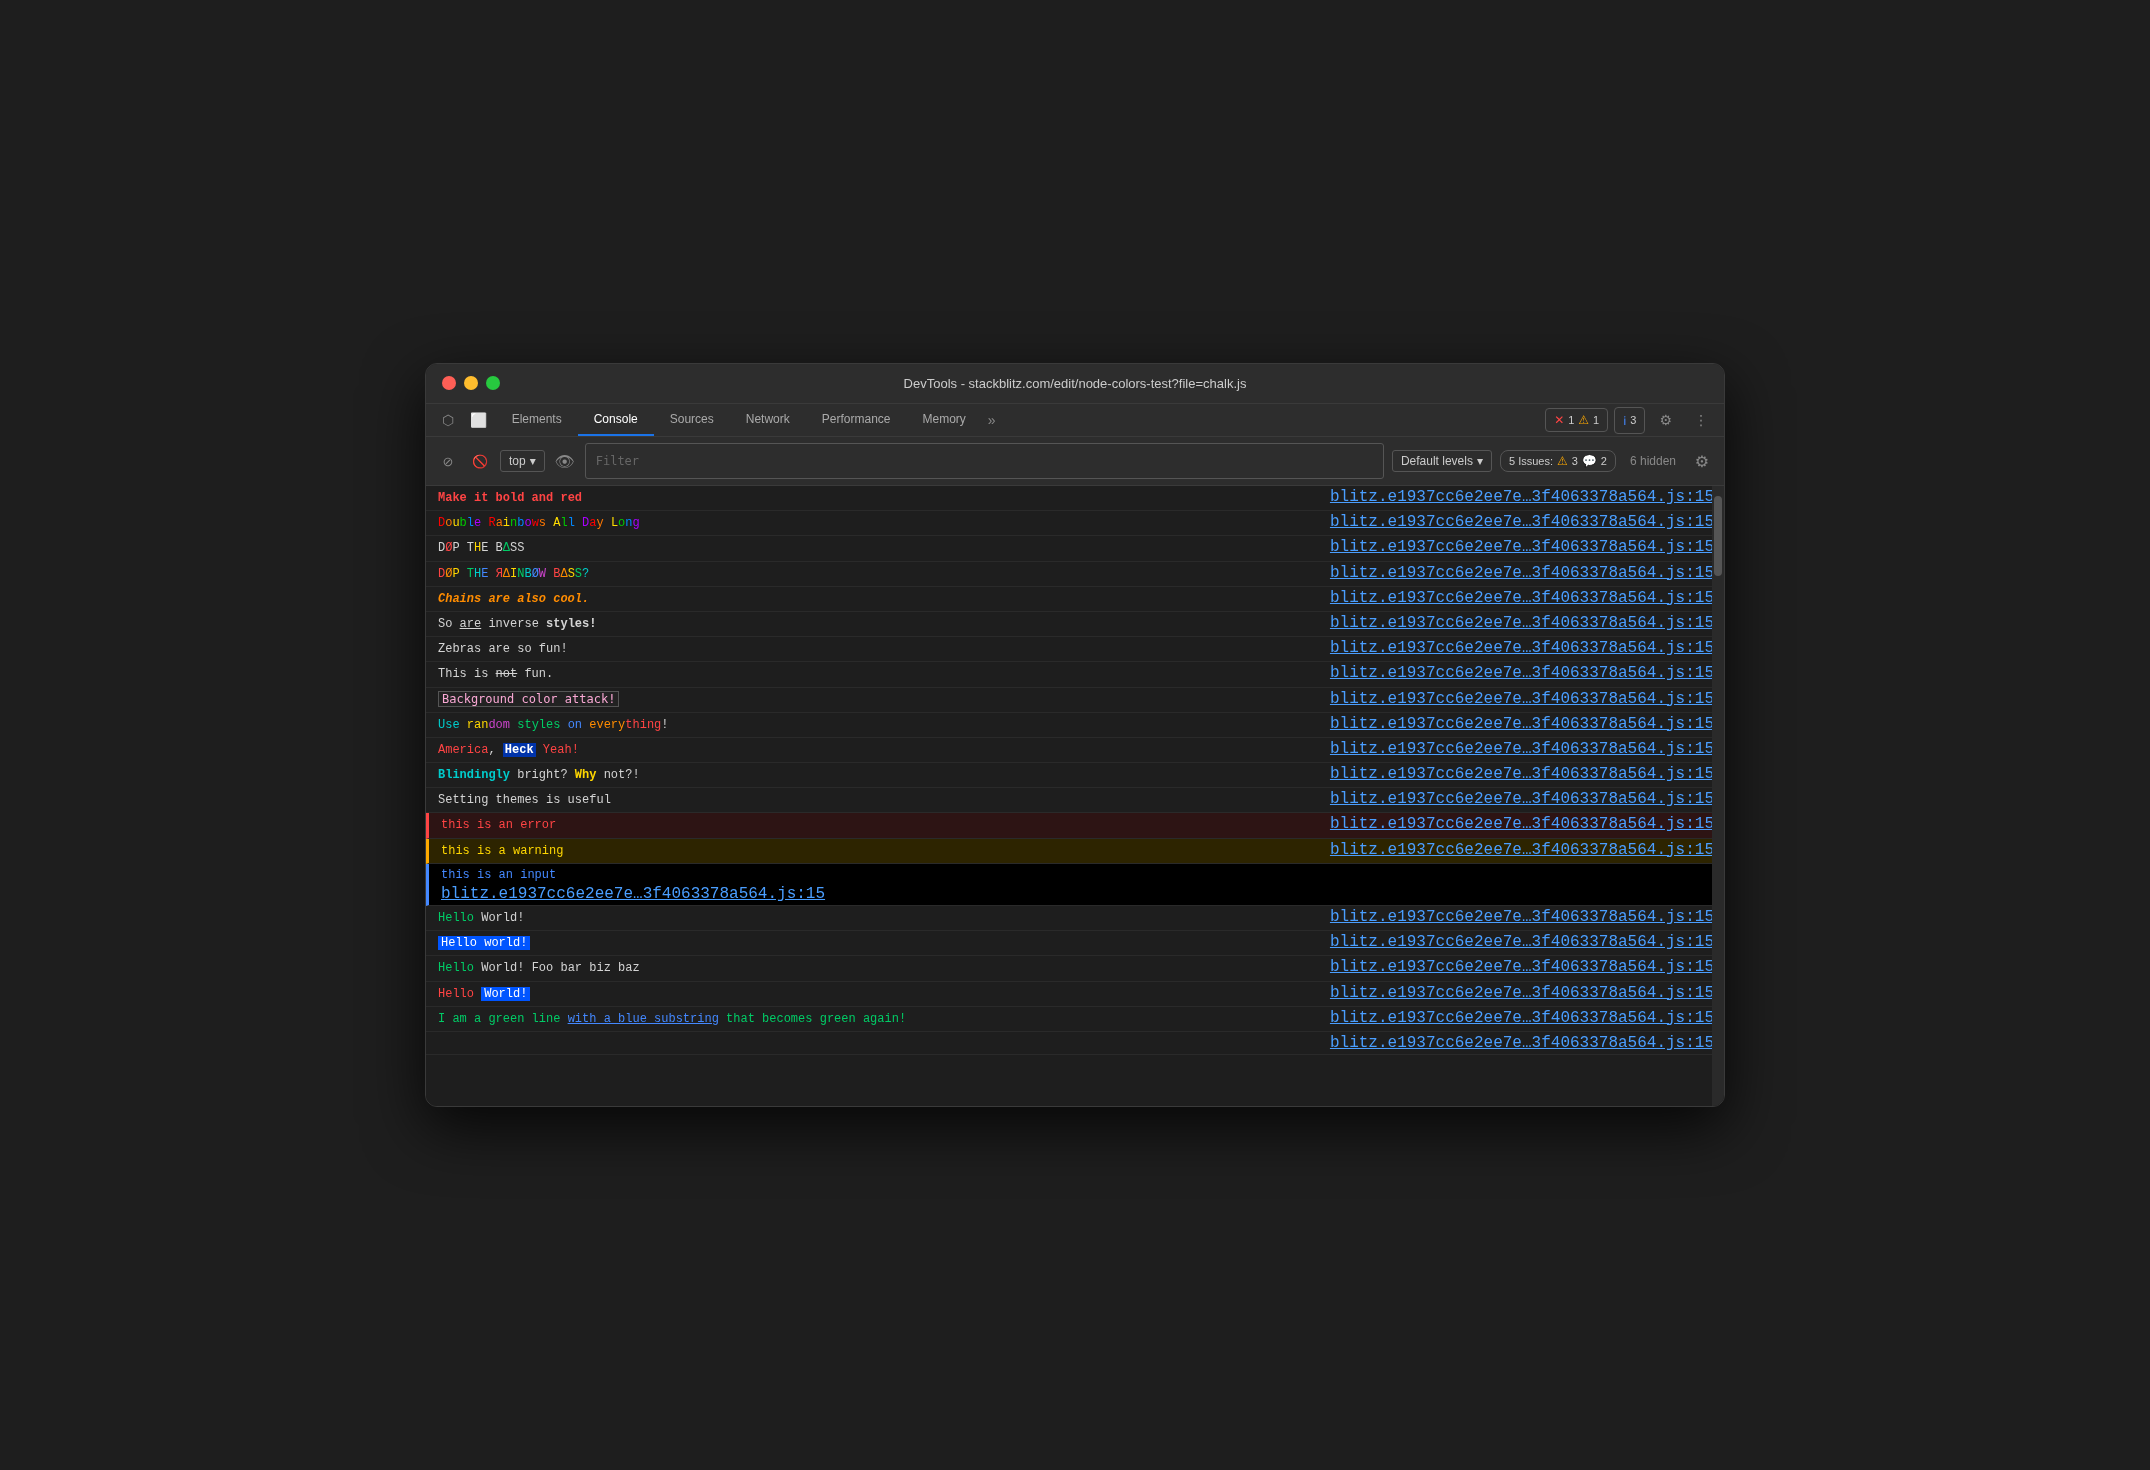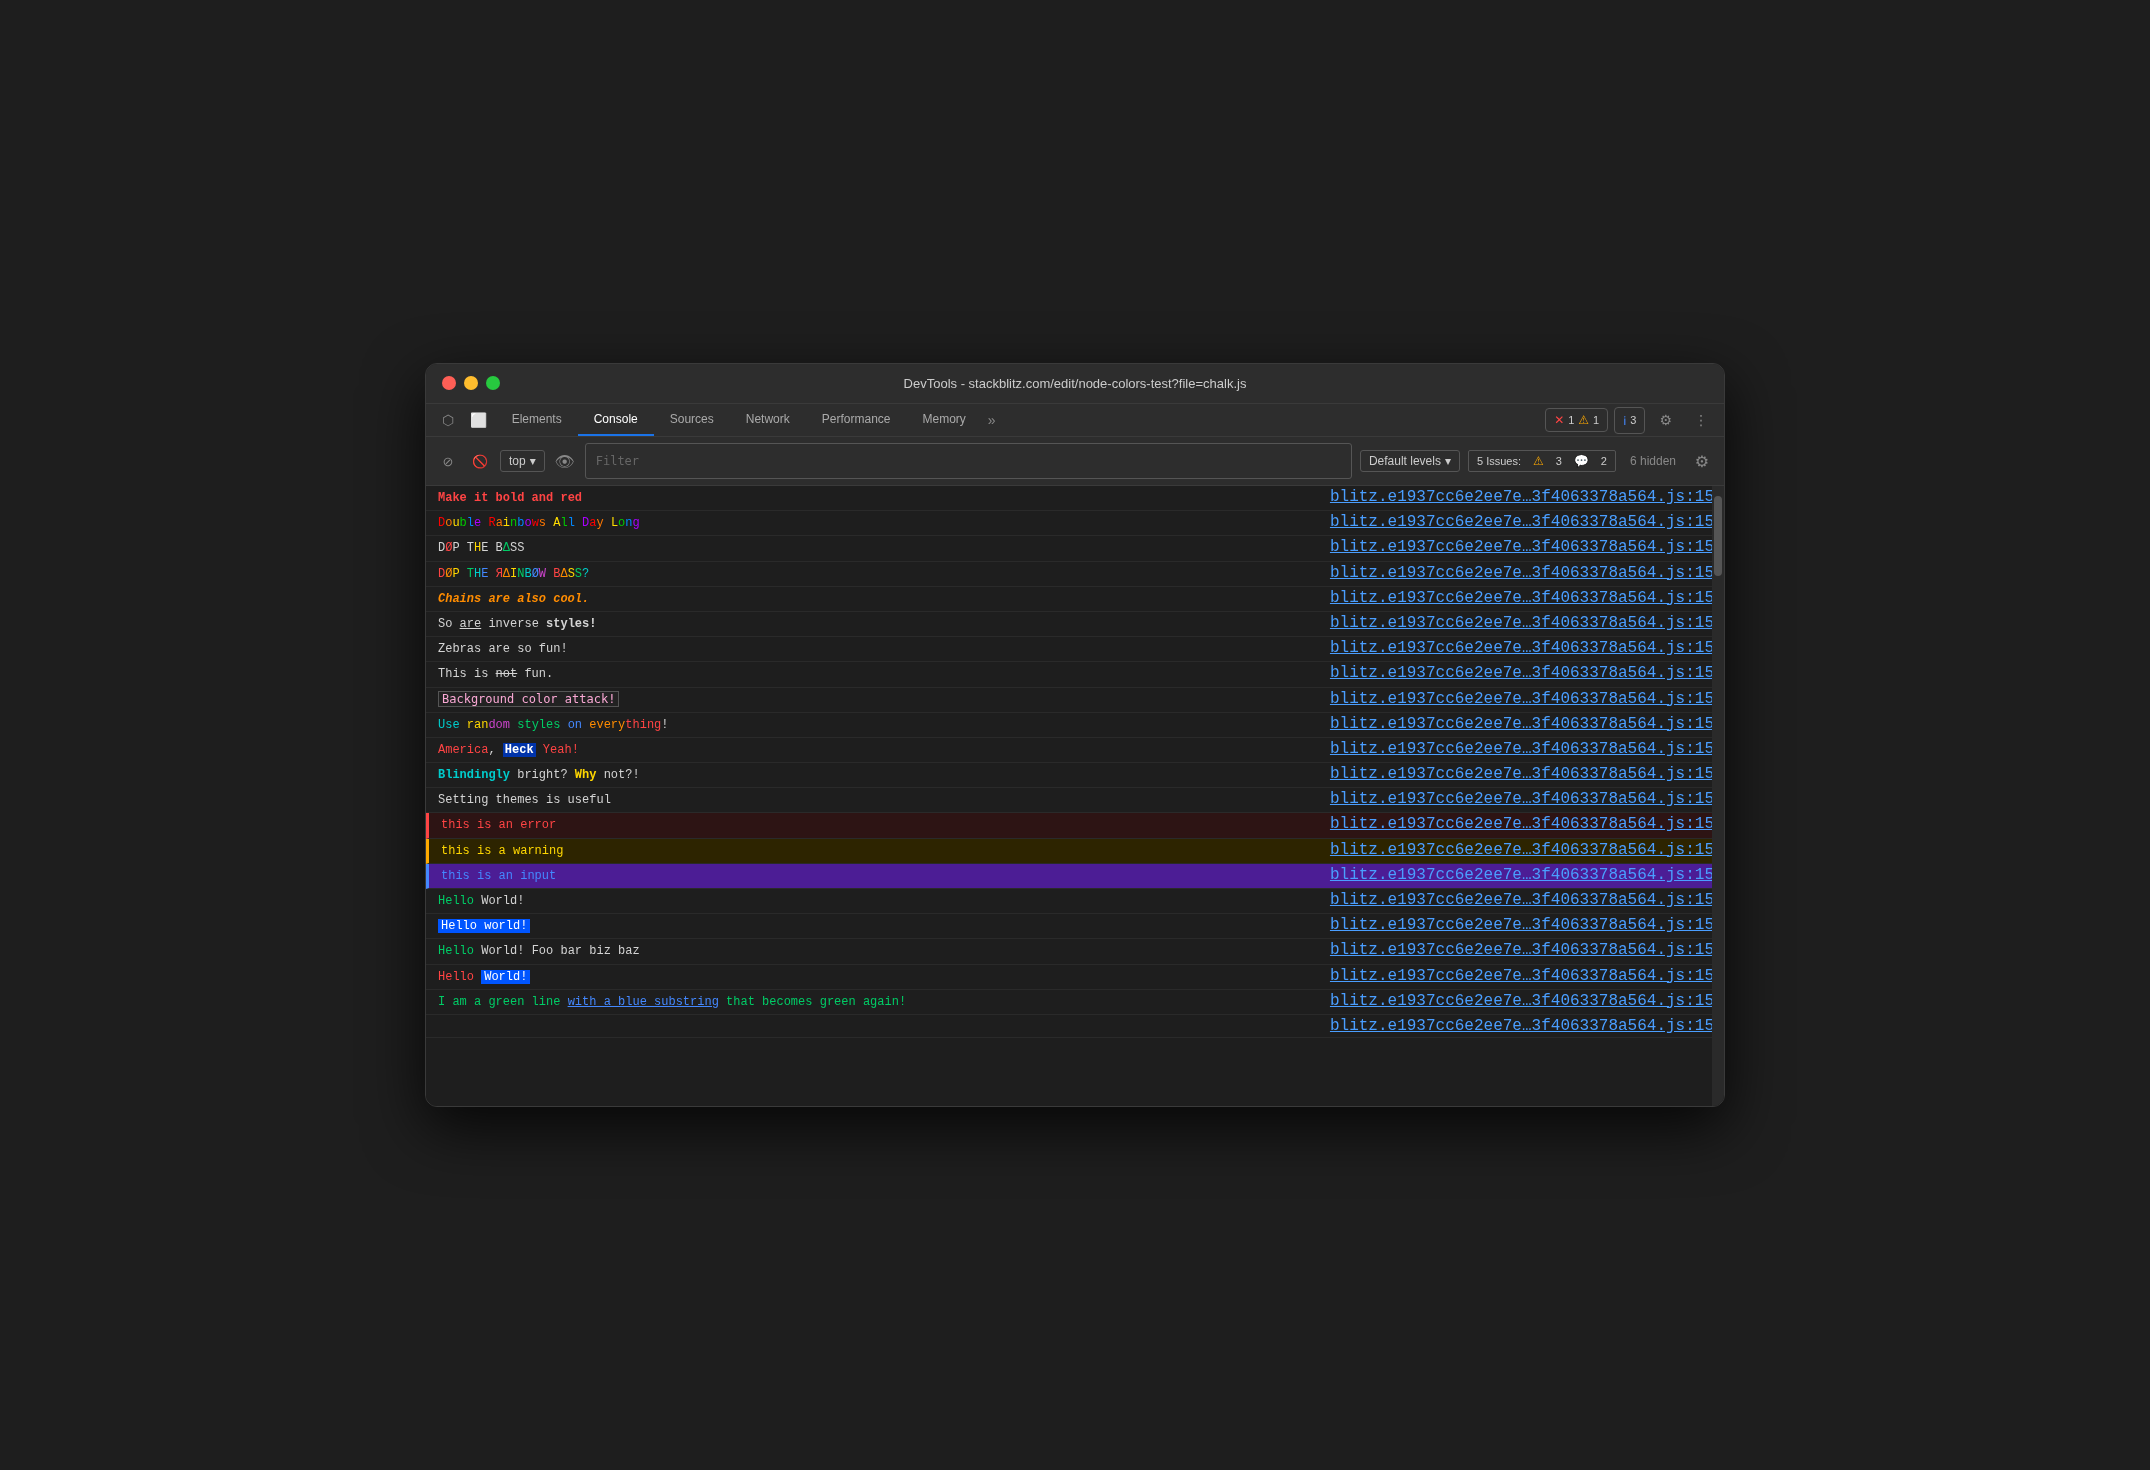--- a/index.html
+++ b/index.html
@@ -175,24 +175,24 @@
       border-radius: 3px;
       font-size: 12px;
       color: #ccc;
       cursor: pointer;
       white-space: nowrap;
       background: transparent;
     }
     .issues-btn {
       display: flex;
       align-items: center;
-      gap: 12px;
+      gap: 4px;
       padding: 3px 8px;
       border: 1px solid #555;
-      border-radius: 2px;
+      border-radius: 8px;
       font-size: 11px;
       color: #ccc;
       cursor: pointer;
       white-space: nowrap;
       background: transparent;
     }
     .hidden-btn {
       font-size: 12px;
       color: #888;
       white-space: nowrap;
@@ -270,21 +270,21 @@
     .strikethrough { text-decoration: line-through; }
     .r1 { color: #ff0000; }
     .r2 { color: #ff7700; }
     .r3 { color: #ffdd00; }
     .r4 { color: #00cc00; }
     .r5 { color: #0088ff; }
     .r6 { color: #aa00ff; }
 
     .error-row { background: #2d1414; border-left: 3px solid #ff4444; }
     .warning-row { background: #2d2400; border-left: 3px solid #ffaa00; }
-    .input-row { background: #4c1d95; border-left: 3px solid #4488ff; }
+    .input-row { background: #000000; border-left: 3px solid #4488ff; flex-direction: column; }
 
     
     .more-btn {
       padding: 8px 6px;
       color: #888;
       cursor: pointer;
       font-size: 14px;
     }
   </style>
 </head>

